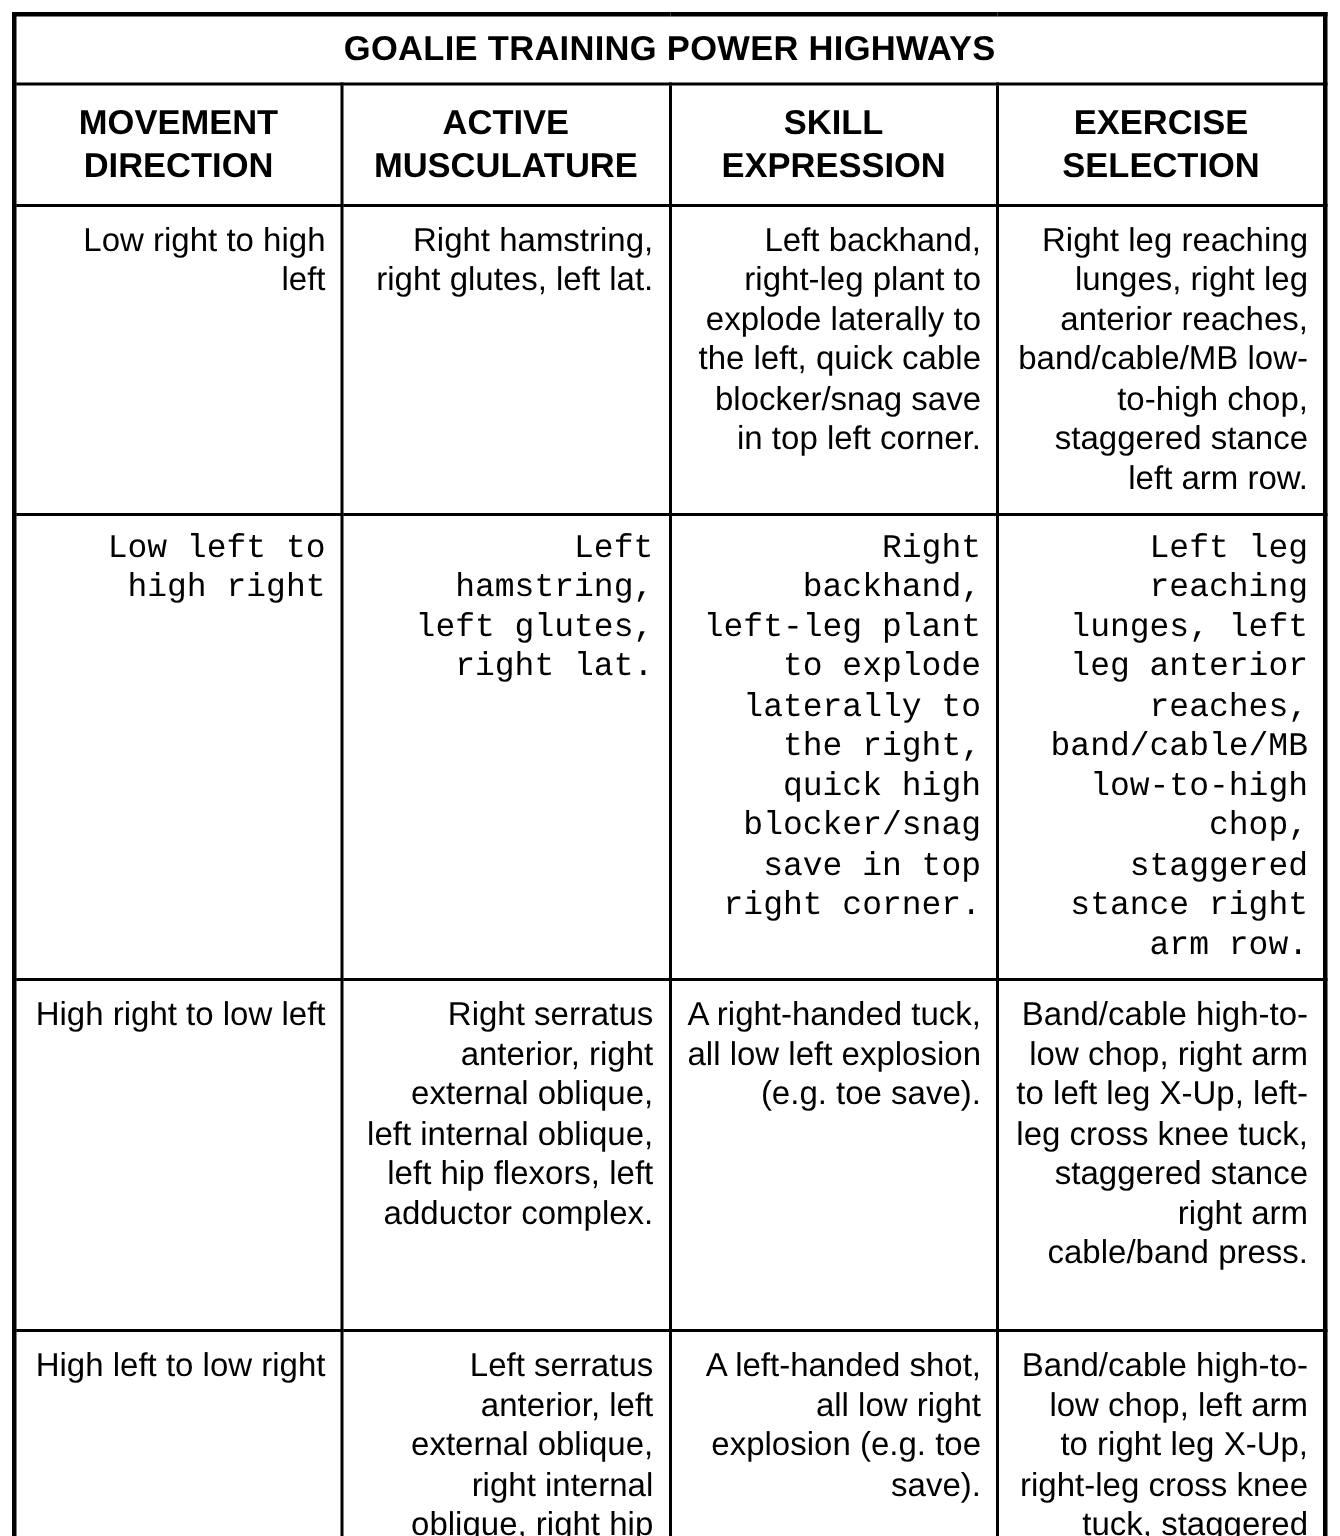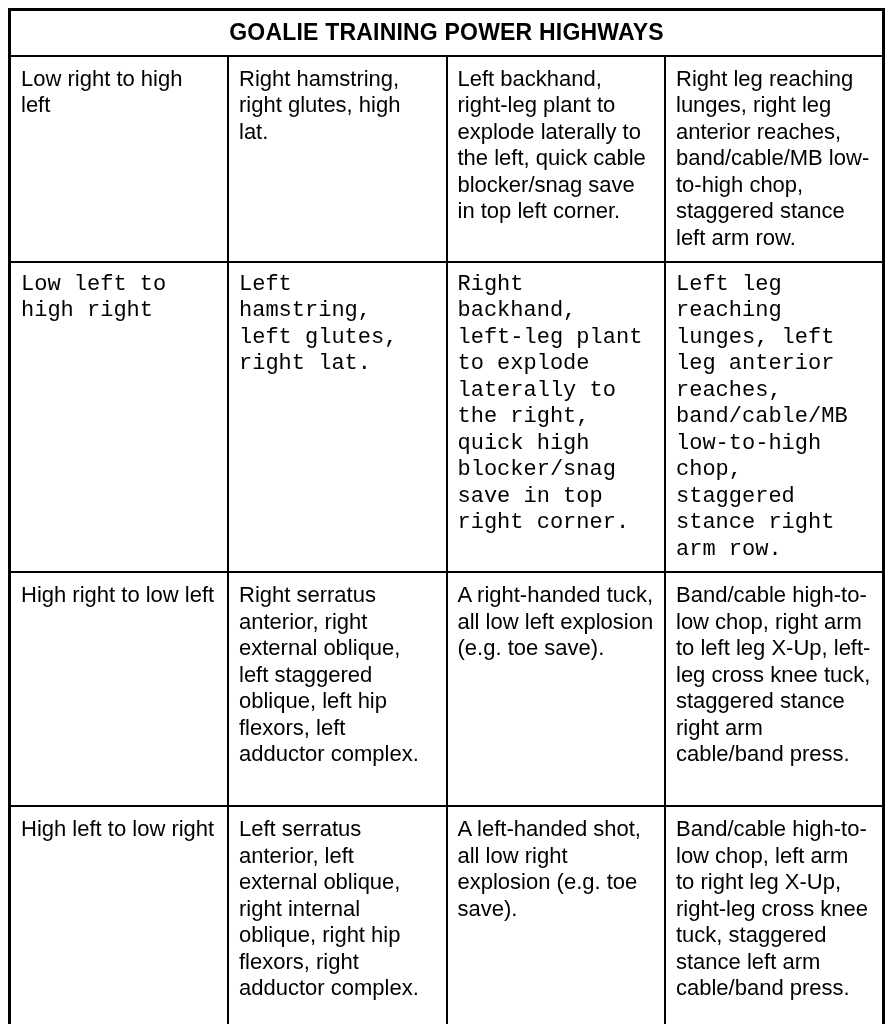--- a/index.html
+++ b/index.html
@@ -40,21 +40,21 @@
     height: 81px;
     text-align: center;
     vertical-align: middle;
     font-size: 23px;
     line-height: 29px;
     font-weight: bold;
     padding: 4px 18px;
   }
   td.body-cell {
     vertical-align: top;
-    text-align: left;
+    text-align: right;
     font-size: 22px;
     line-height: 26.5px;
     padding: 9px 10px 8px 10px;
   }
   tr.row-1 { height: 206px; }
   tr.row-2 { height: 208px; font-family: Liberation Mono, monospace; }
   tr.row-3 { height: 234px; margin-top: 48px; }
   tr.row-4 { height: 232px; }
 </style>
 </head>
@@ -64,35 +64,41 @@
   <colgroup>
       <col>
       <col>
       <col>
       <col>
     </colgroup>
   <tbody>
     <tr class="title-row">
       <th class="title-cell" colspan="4">GOALIE TRAINING POWER HIGHWAYS</th>
     </tr>
+    <tr class="header-row">
+      <th class="col-head">MOVEMENT DIRECTION</th>
+      <th class="col-head">ACTIVE MUSCULATURE</th>
+      <th class="col-head">SKILL EXPRESSION</th>
+      <th class="col-head">EXERCISE SELECTION</th>
+    </tr>
     <tr class="row-1">
       <td class="body-cell">Low right to high left</td>
-      <td class="body-cell">Right hamstring, right glutes, high lat.</td>
+      <td class="body-cell">Right hamstring, right glutes, left lat.</td>
       <td class="body-cell">Left backhand, right-leg plant to explode laterally to the left, quick cable blocker/snag save in top left corner.</td>
       <td class="body-cell">Right leg reaching lunges, right leg anterior reaches, band/cable/MB low-to-high chop, staggered stance left arm row.</td>
     </tr>
     <tr class="row-2">
       <td class="body-cell">Low left to high right</td>
       <td class="body-cell">Left hamstring, left glutes, right lat.</td>
       <td class="body-cell">Right backhand, left-leg plant to explode laterally to the right, quick high blocker/snag save in top right corner.</td>
       <td class="body-cell">Left leg reaching lunges, left leg anterior reaches, band/cable/MB low-to-high chop, staggered stance right arm row.</td>
     </tr>
     <tr class="row-3">
       <td class="body-cell">High right to low left</td>
-      <td class="body-cell">Right serratus anterior, right external oblique, left staggered oblique, left hip flexors, left adductor complex.</td>
+      <td class="body-cell">Right serratus anterior, right external oblique, left internal oblique, left hip flexors, left adductor complex.</td>
       <td class="body-cell">A right-handed tuck, all low left explosion (e.g. toe save).</td>
       <td class="body-cell">Band/cable high-to-low chop, right arm to left leg X-Up, left-leg cross knee tuck, staggered stance right arm cable/band press.</td>
     </tr>
     <tr class="row-4">
       <td class="body-cell">High left to low right</td>
       <td class="body-cell">Left serratus anterior, left external oblique, right internal oblique, right hip flexors, right adductor complex.</td>
       <td class="body-cell">A left-handed shot, all low right explosion (e.g. toe save).</td>
       <td class="body-cell">Band/cable high-to-low chop, left arm to right leg X-Up, right-leg cross knee tuck, staggered stance left arm cable/band press.</td>
     </tr>
   </tbody>

